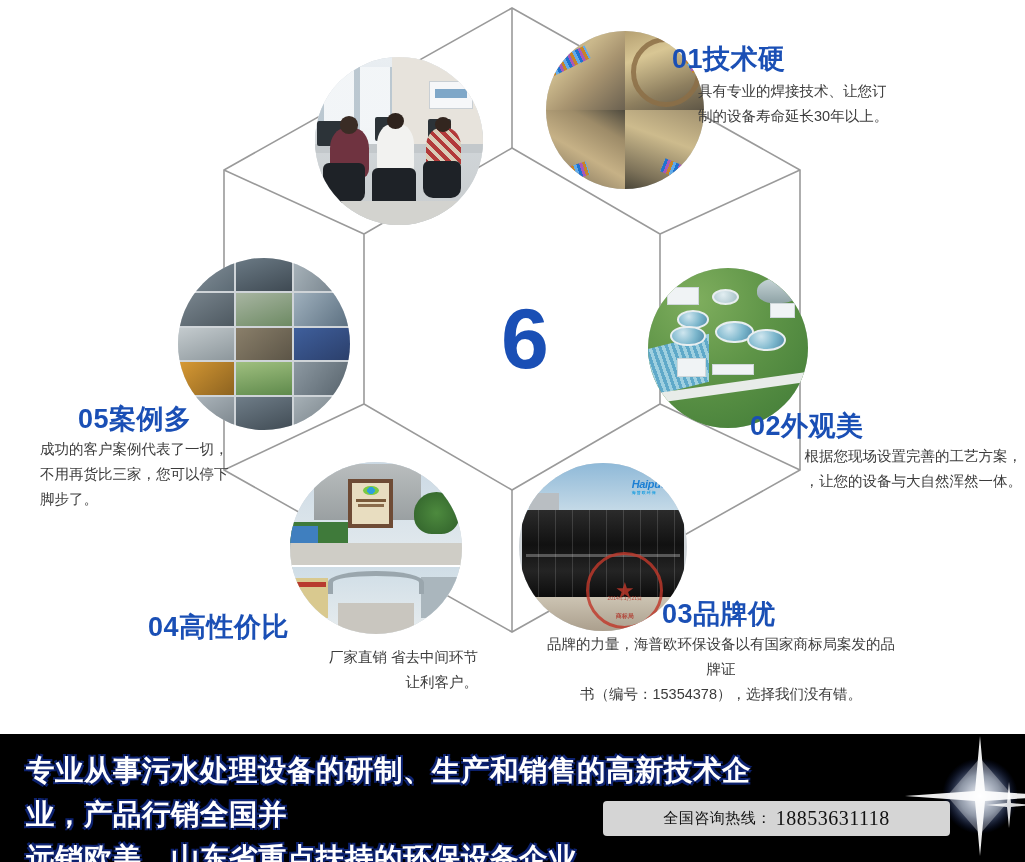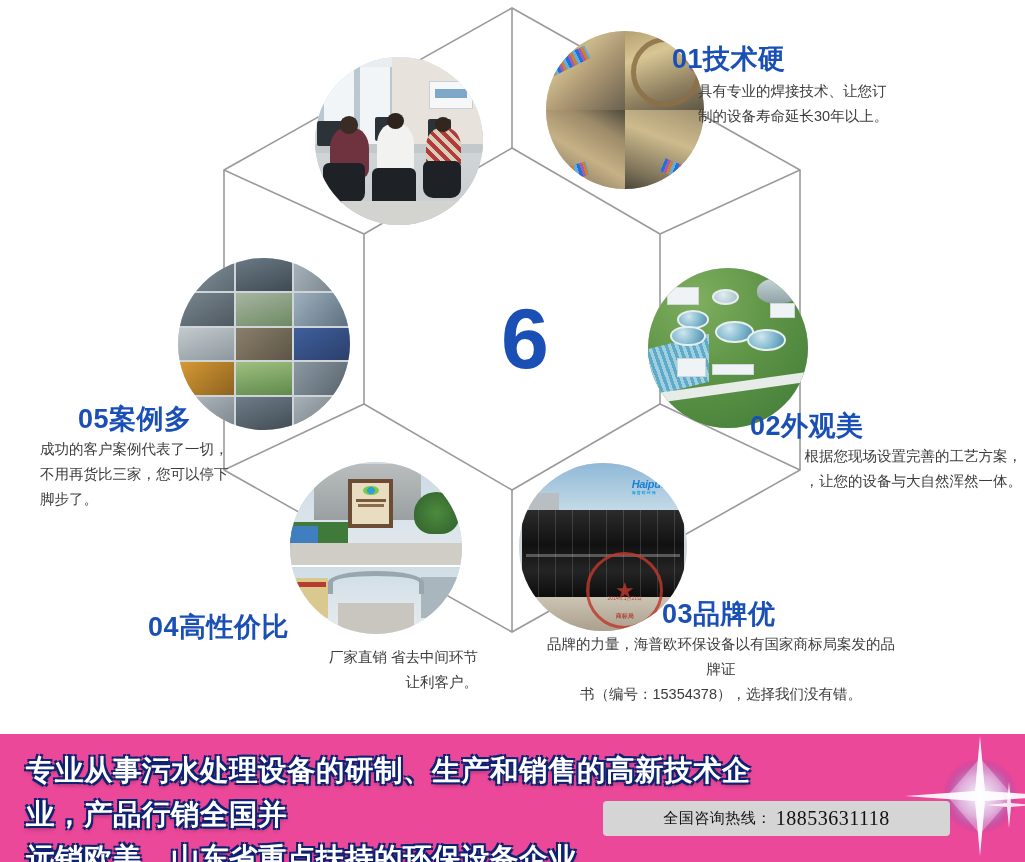--- a/index.html
+++ b/index.html
@@ -227,21 +227,21 @@
   }
   #center .big {
     font-size:86px; font-weight:bold; color:#1a4fb5; line-height:1;
     font-family:"Liberation Sans",sans-serif;
   }
   #center .lbl { font-size:46px; font-weight:bold; color:#1a4fb5; line-height:1; letter-spacing:2px; }
 
   
   #banner {
     position:absolute; left:0; top:734px; width:1025px; height:128px;
-    background:#ec4899;
+    background:#000000;
     overflow:hidden;
   }
   #banner .sparkA, #banner .sparkB { position:absolute; pointer-events:none; }
   #banner .slogan {
     position:absolute; left:26px; top:14px; width:740px;
     color:#ffffff; font-weight:bold; font-size:28.5px; line-height:1.55;
     letter-spacing:.5px;
     text-shadow:
       -2px -2px 0 #0d2270, 2px -2px 0 #0d2270,
       -2px 2px 0 #0d2270, 2px 2px 0 #0d2270,

